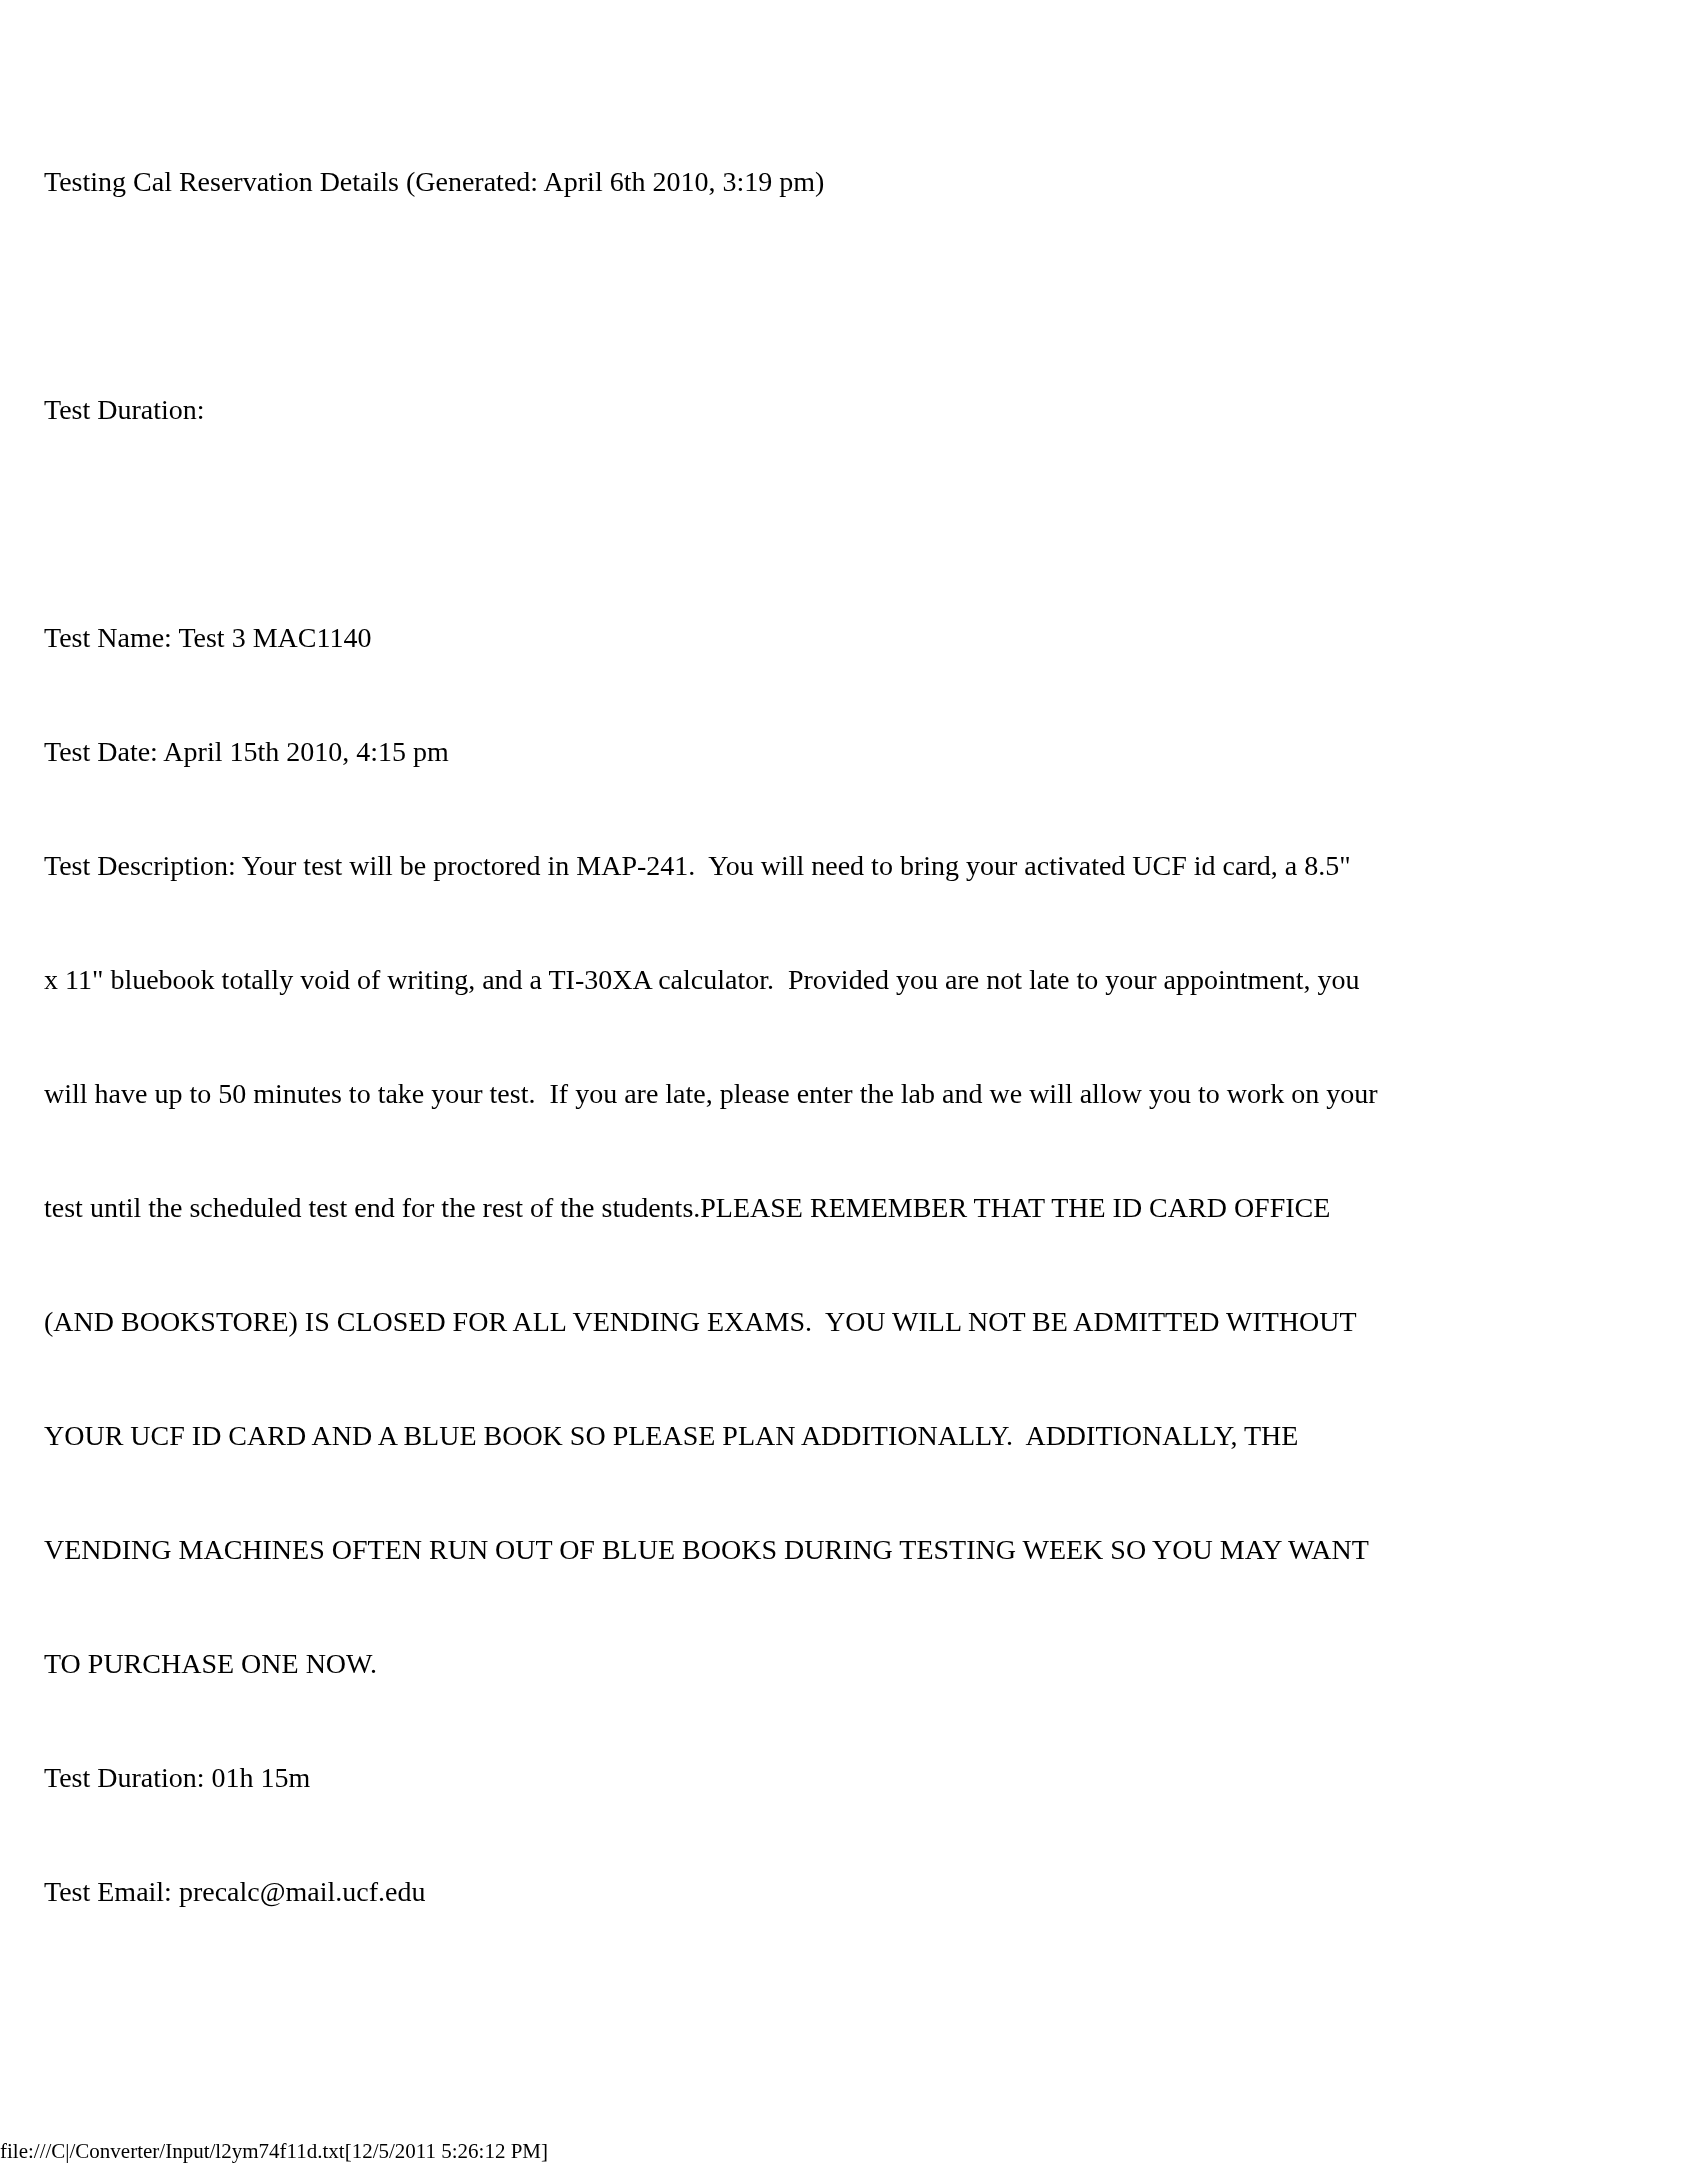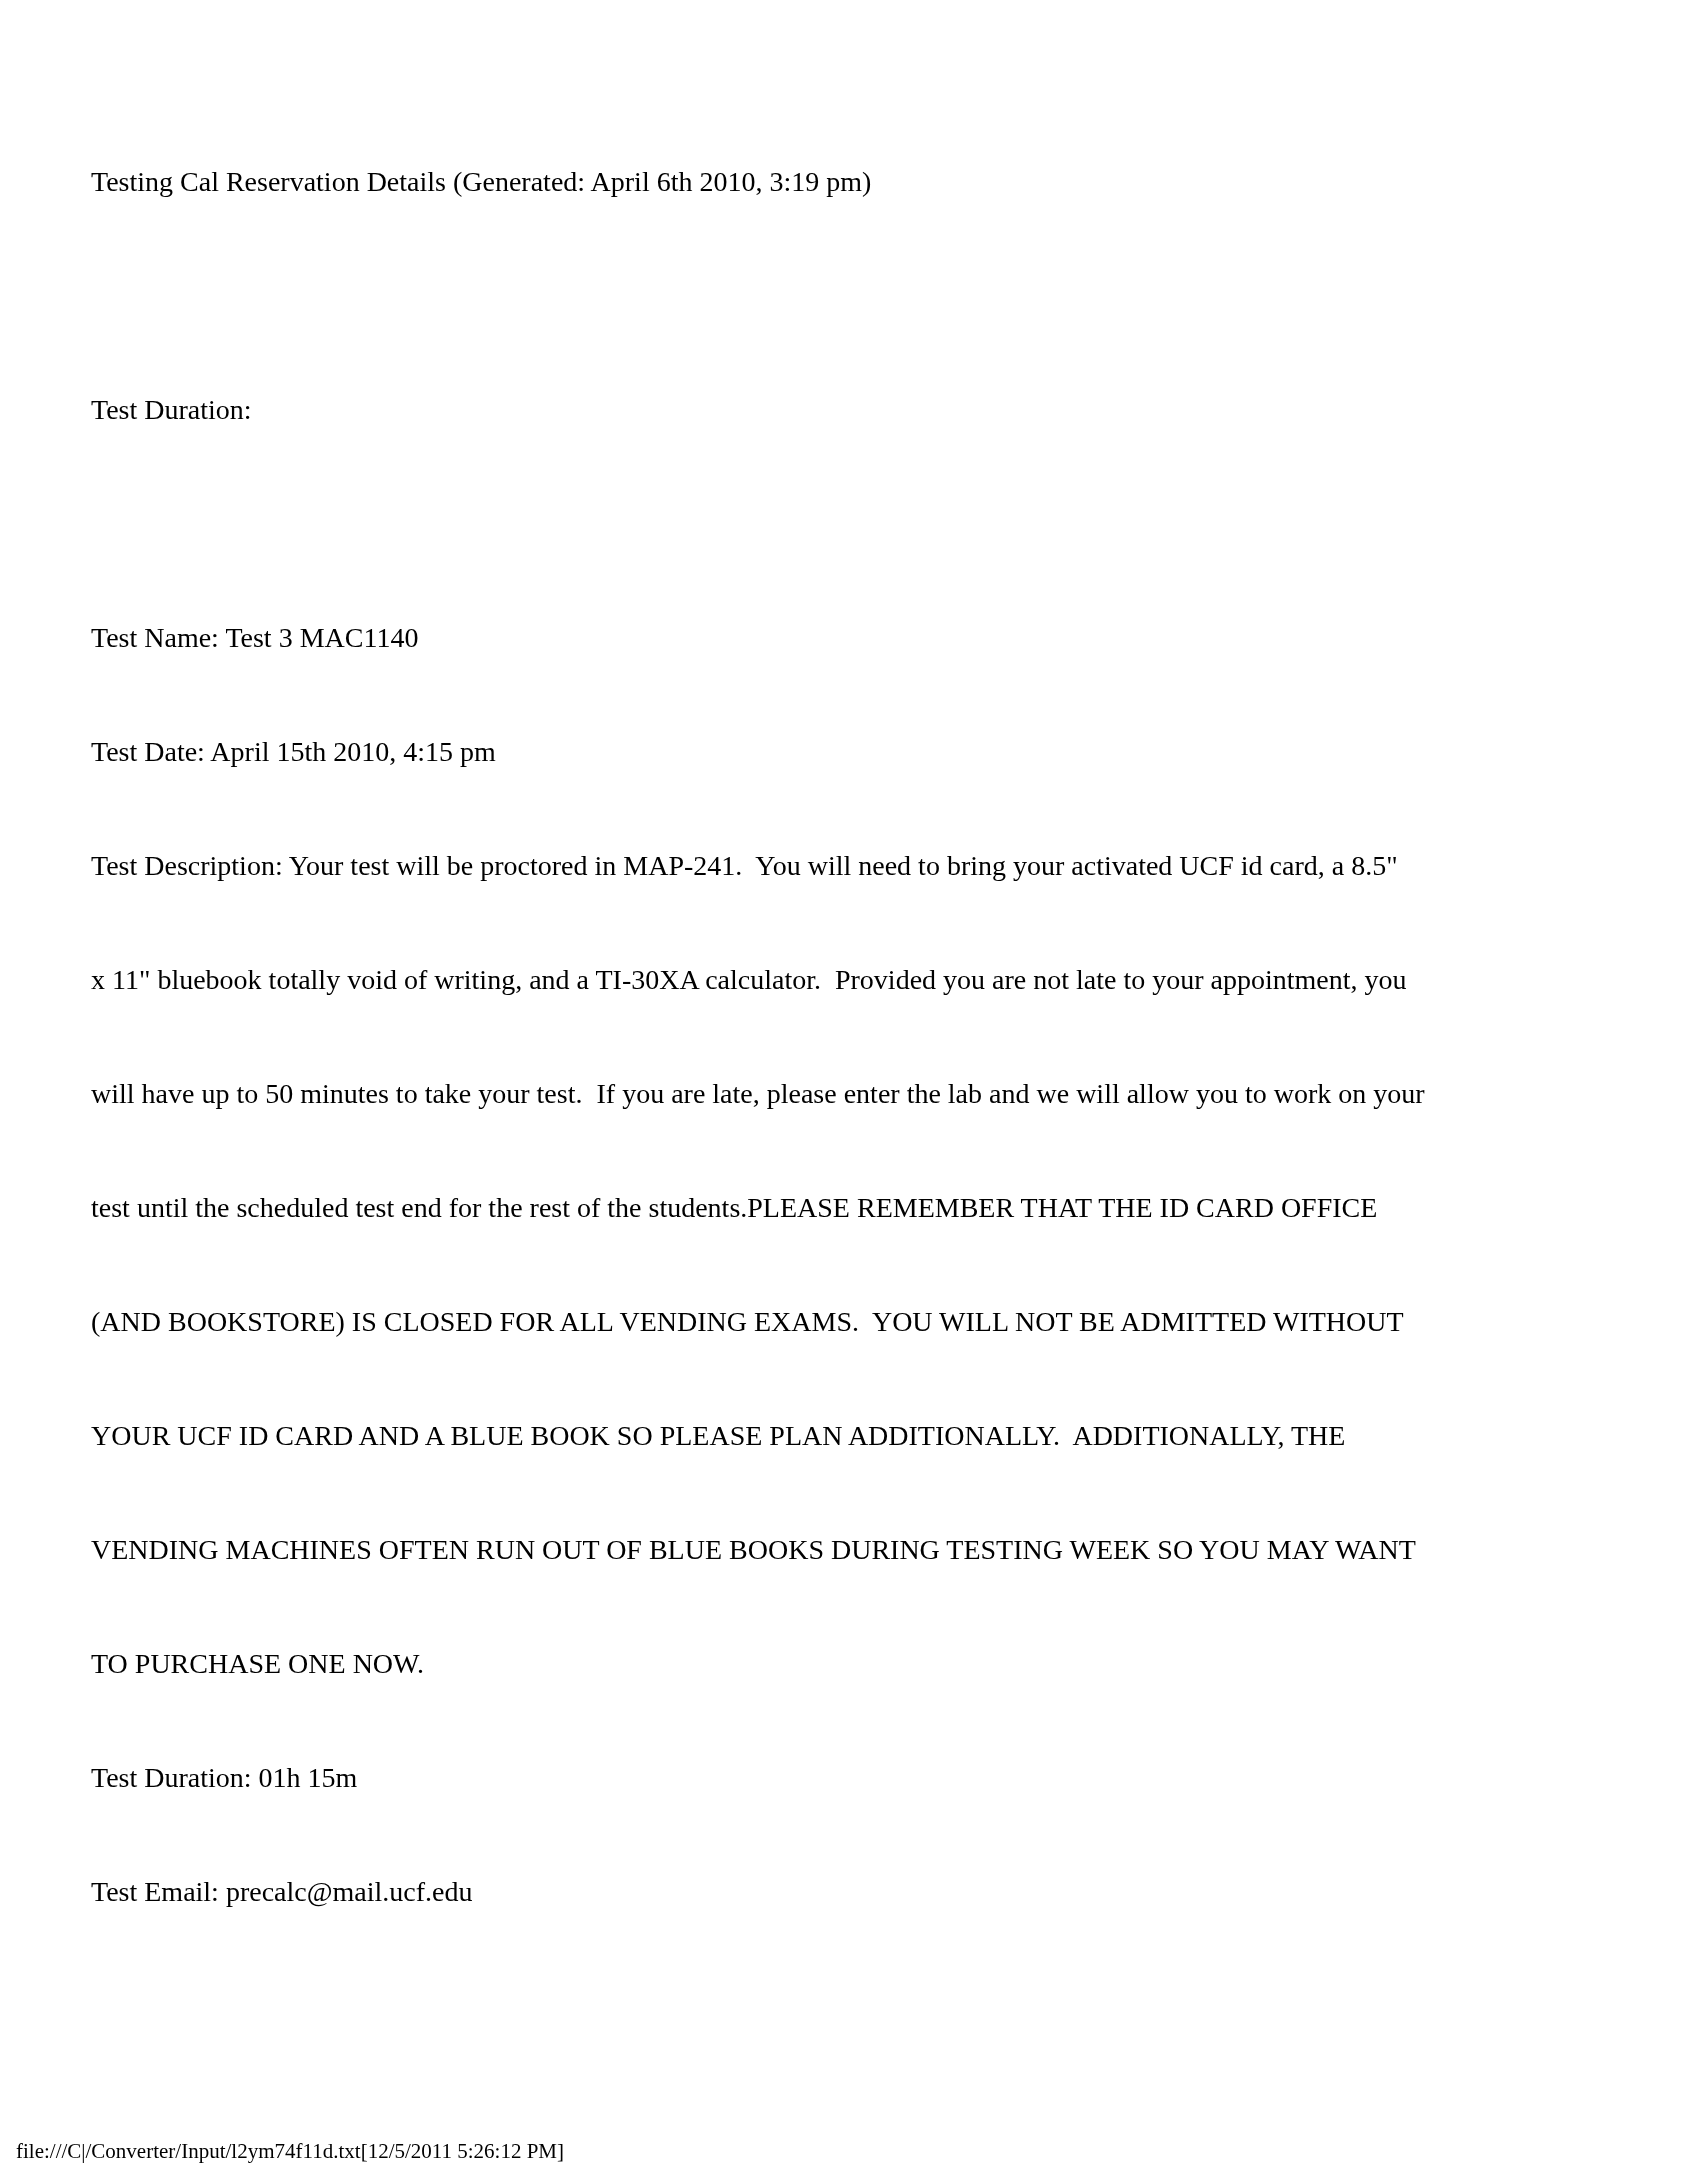--- a/index.html
+++ b/index.html
@@ -19,28 +19,27 @@
     position: absolute;
     left: 44px;
     top: 87px;
     right: 28px;
     font-size: 28px;
     line-height: 38px;
     white-space: pre;
   }
   .line {
     min-height: 38px;
-    margin-left: 47px;
   }
   .blank {
     height: 38px;
   }
   .footer {
     position: absolute;
-    left: 16px;
+    left: 0;
     bottom: 14px;
     font-size: 21px;
     line-height: 26px;
     white-space: pre;
   }
 </style>
 </head>
 <body>
 
 <div class="doc">

